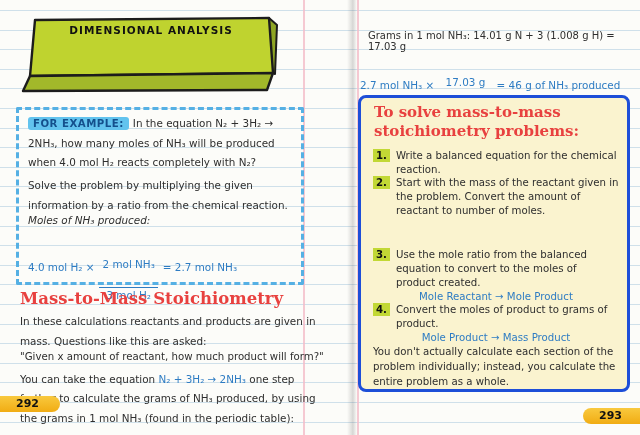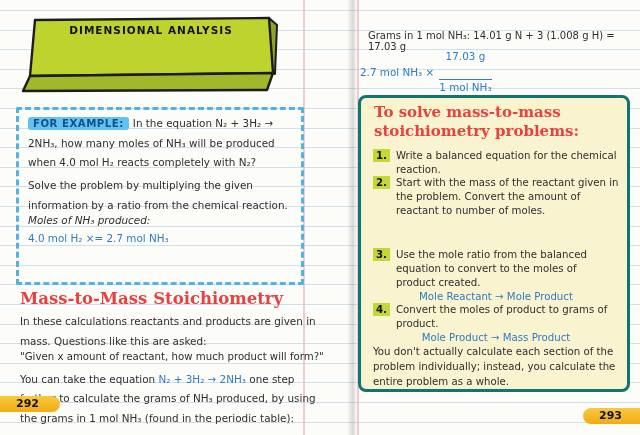--- a/index.html
+++ b/index.html
@@ -31,36 +31,36 @@
     box-sizing:border-box;border:3px dashed #55b0e4;border-radius:2px;}
   .example-box p{position:absolute;margin:0;font-size:10.4px;line-height:19.6px;}
   .ex-q{left:9px;top:4px;width:272px;}
   .ex-label{background:#62c3ee;color:#14508c;font-weight:bold;font-size:10.2px;
     letter-spacing:.5px;padding:1px 5px;border-radius:3px;margin-right:4px;}
   .ex-solve{left:9px;top:66px;width:272px;}
   .ex-moles{left:9px;top:101px;font-style:italic;}
   .equation{display:flex;align-items:center;color:#2e7cc3;font-size:10.4px;white-space:nowrap;}
   .ex-eq{position:absolute;left:9px;top:122px;}
   .frac{display:inline-flex;flex-direction:column;text-align:center;margin:0 5px;}
-  .frac-num{border-bottom:1.4px solid currentColor;padding:0 3px 17px;}
+  .frac-num{border-bottom:1.4px solid currentColor;padding:0 3px 17px;margin-top:26px;}
   .frac-den{padding-top:1px;}
 
   .mass-heading{position:absolute;left:20px;top:289px;margin:0;
     font-family:"DejaVu Serif",serif;font-weight:bold;font-size:16.5px;color:#e8413f;}
   .intro{position:absolute;left:20px;top:312px;width:296px;margin:0;font-size:10.4px;line-height:19.6px;}
   .quote{position:absolute;left:20px;top:351px;margin:0;font-size:10.2px;}
   .closing{position:absolute;left:20px;top:370px;width:304px;margin:0;font-size:10.4px;line-height:19.3px;}
   .blue{color:#2e7cc3;}
 
   
   .grams-line{position:absolute;left:368px;top:30px;margin:0;font-size:10px;}
   .grams-eq{position:absolute;left:360px;top:50px;}
 
   .steps-box{position:absolute;left:358px;top:95px;width:272px;height:297px;
-    box-sizing:border-box;background:#faf3cf;border:3px solid #0f766e;border-radius:8px;}
+    box-sizing:border-box;background:#faf3cf;border:3px solid #1d4ed8;border-radius:8px;}
   .box-title{position:absolute;left:13px;top:5px;margin:0;
     font-family:"DejaVu Serif",serif;font-weight:bold;font-size:15px;line-height:18.5px;color:#e8413f;}
   .step{position:absolute;left:12px;width:246px;font-size:10.2px;line-height:14px;}
   .step-row{display:flex;align-items:flex-start;}
   .step-num{background:#c2d835;color:#111;font-weight:bold;padding:0 3px;margin-right:6px;
     flex:none;font-size:10.2px;line-height:13px;}
   .step-text{flex:1;}
   .step-sub{text-align:center;color:#2e7cc3;margin-top:0;}
   .step-1{top:51px;} .step-2{top:78px;} .step-3{top:150px;} .step-4{top:205px;}
   .box-outro{position:absolute;left:12px;top:246px;width:248px;margin:0;
@@ -95,40 +95,45 @@
   </svg>
   <div class="plaque-title">DIMENSIONAL ANALYSIS</div>
 </div>
 
 <div class="example-box">
   <p class="ex-q"><span class="ex-label">FOR EXAMPLE:</span><span>In the equation N₂ + 3H₂ → 2NH₃, how many moles of NH₃ will be produced when 4.0 mol H₂ reacts completely with N₂?</span></p>
   <p class="ex-solve">Solve the problem by multiplying the given information by a ratio from the chemical reaction.</p>
   <p class="ex-moles">Moles of NH₃ produced:</p>
   <div class="equation ex-eq">
     <span>4.0 mol H₂ ×</span>
+    <span class="frac">
+      <span class="frac-num">2 mol NH₃</span>
+      <span class="frac-den">3 mol H₂</span>
+    </span>
     <span>= 2.7 mol NH₃</span>
   </div>
 </div>
 
 <h2 class="mass-heading">Mass-to-Mass Stoichiometry</h2>
 <p class="intro">In these calculations reactants and products are given in mass. Questions like this are asked:</p>
 <p class="quote">"Given x amount of reactant, how much product will form?"</p>
 <p class="closing"><span>You can take the equation </span><span class="blue">N₂ + 3H₂ → 2NH₃</span><span> one step further to calculate the grams of NH₃ produced, by using the grams in 1 mol NH₃ (found in the periodic table):</span></p>
 
 <div class="swoosh swoosh-left">
   <span class="pagenum">292</span>
 </div>
 
 <p class="grams-line">Grams in 1 mol NH₃: 14.01 g N + 3 (1.008 g H) = 17.03 g</p>
 <div class="equation grams-eq">
   <span>2.7 mol NH₃ ×</span>
   <span class="frac">
     <span class="frac-num">17.03 g</span>
     <span class="frac-den">1 mol NH₃</span>
   </span>
+  <span>= 46 g of NH₃ produced</span>
 </div>
 
 <div class="steps-box">
   <h3 class="box-title"><span>To solve mass-to-mass</span><br><span>stoichiometry problems:</span></h3>
 
   <div class="step step-1">
     <div class="step-row">
       <span class="step-num">1.</span>
       <span class="step-text">Write a balanced equation for the chemical reaction.</span>
     </div>

